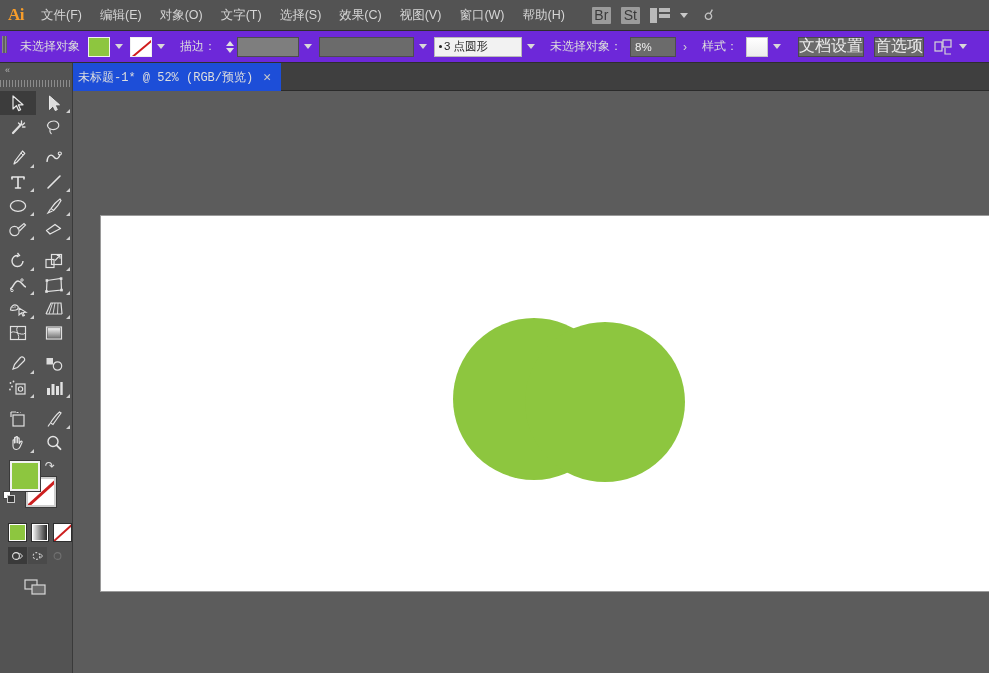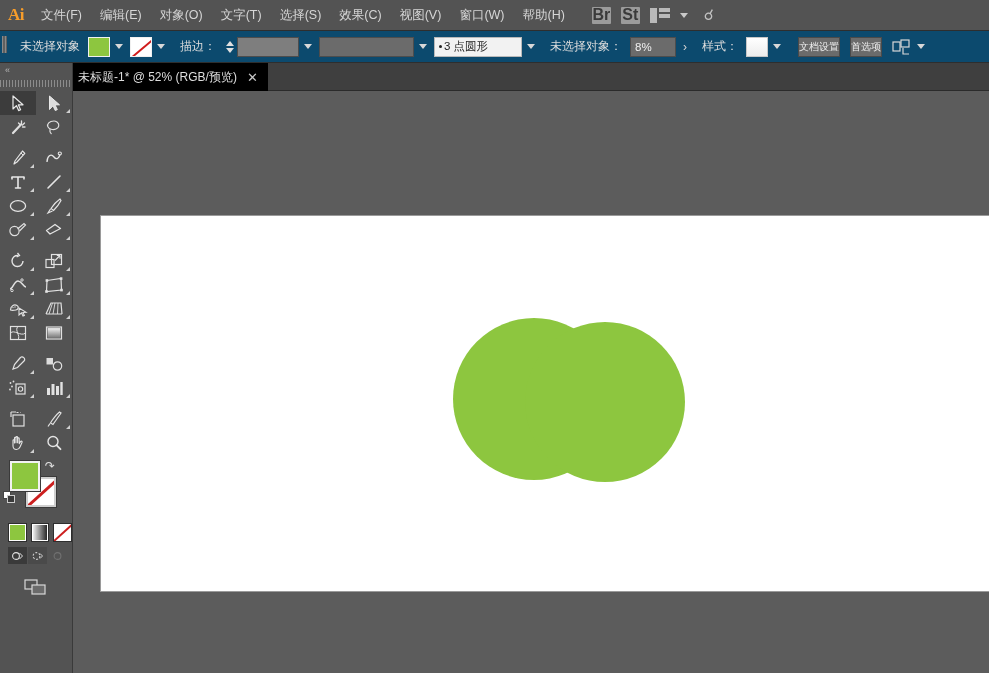--- a/index.html
+++ b/index.html
@@ -28,38 +28,38 @@
     letter-spacing: -0.5px;
   }
   .menu-item {
     padding: 0 9px; height: 31px; line-height: 31px;
     color: #d6d6d6; font-size: 12.5px; white-space: nowrap;
     cursor: default;
   }
   .menubar-right { margin-left: 18px; display: flex; align-items: center; gap: 10px; }
   .app-chip {
     width: 19px; height: 17px; background: #9b9b9b; color: #3a3a3a;
-    font-size: 16px; font-weight: bold; display: flex;
+    font-size: 14px; font-weight: normal; display: flex;
     align-items: center; justify-content: center; border-radius: 1px;
   }
   .arrange-icon { width: 20px; height: 15px; position: relative; }
   .arrange-icon .l { position: absolute; left: 0; top: 0; width: 7px; height: 15px; background: #b9b9b9; }
   .arrange-icon .r1 { position: absolute; left: 9px; top: 0; width: 11px; height: 4px; background: #b9b9b9; }
   .arrange-icon .r2 { position: absolute; left: 9px; top: 6px; width: 11px; height: 4px; background: #b9b9b9; }
   .chev {
     width: 0; height: 0; border-left: 4px solid transparent;
     border-right: 4px solid transparent; border-top: 5px solid #c9c9c9;
   }
   .sync-icon { margin-left: 6px; color: #c2c2c2; font-size: 15px; }
 
   
   .controlbar {
     position: absolute; top: 31px; left: 0;
     width: 989px; height: 32px;
-    background: #0c4a6e;
+    background: #6d28d9;
     border-bottom: 1px solid #2e2e2e;
     display: flex; align-items: center;
   }
   .grip {
     width: 9px; height: 32px; margin-right: 3px;
     background: repeating-linear-gradient(to right, #8a8a8a 0px, #8a8a8a 1px, #606060 1px, #606060 3px);
     background-position: 2px 0; background-size: 5px 22px; background-repeat: repeat-x;
     background-clip: content-box; padding: 5px 2px;
   }
   .cb-label { color: #dcdcdc; font-size: 12px; margin: 0 8px; white-space: nowrap; }
@@ -106,43 +106,43 @@
   .opacity-field { width: 46px; background: #6b6b6b; }
   .gt {
     color: #d4d4d4; font-size: 12px; padding: 0 7px; cursor: default;
   }
   .style-swatch {
     width: 22px; height: 20px; border: 1px solid #c7c7c7;
     background: linear-gradient(to bottom, #ffffff, #ededed);
   }
   .cb-button {
     height: 20px; padding: 0 0; background: #6b6b6b;
-    border: 1px solid #4a4a4a; color: #ededed; font-size: 10px;
+    border: 1px solid #4a4a4a; color: #ededed; font-size: 16px;
     display: flex; align-items: center; justify-content: center;
     margin-left: 10px; white-space: nowrap; cursor: default;
   }
   .docsetup-icon { width: 20px; height: 16px; position: relative; margin-left: 10px; }
 
   
   .tabbar {
     position: absolute; top: 63px; left: 0;
     width: 989px; height: 28px;
     background: #3f3f3f;
     border-bottom: 1px solid #2b2b2b;
   }
   .tabbar-grip {
     position: absolute; left: 58px; top: 0; width: 7px; height: 28px;
     background: repeating-linear-gradient(to right, #7d7d7d, #7d7d7d 1px, transparent 1px, transparent 3px);
     background-size: 3px 18px; background-repeat: repeat-x; background-position: 2px 5px;
   }
   .doc-tab {
     position: absolute; left: 68px; top: 0;
-    height: 28px; background: #000000;
+    height: 28px; background: #1d4ed8;
     display: flex; align-items: center; padding: 0 10px;
-    color: #dedede; font-size: 12px; gap: 10px; cursor: default;
+    color: #dedede; font-size: 12px; gap: 10px; cursor: default; font-family: Liberation Mono, monospace;
   }
   .tab-close { color: #c9c9c9; font-size: 13px; line-height: 1; }
 
   
   .tools {
     position: absolute; top: 63px; left: 0;
     width: 73px; height: 610px;
     background: #535353;
     border-right: 1px solid #3a3a3a;
   }

